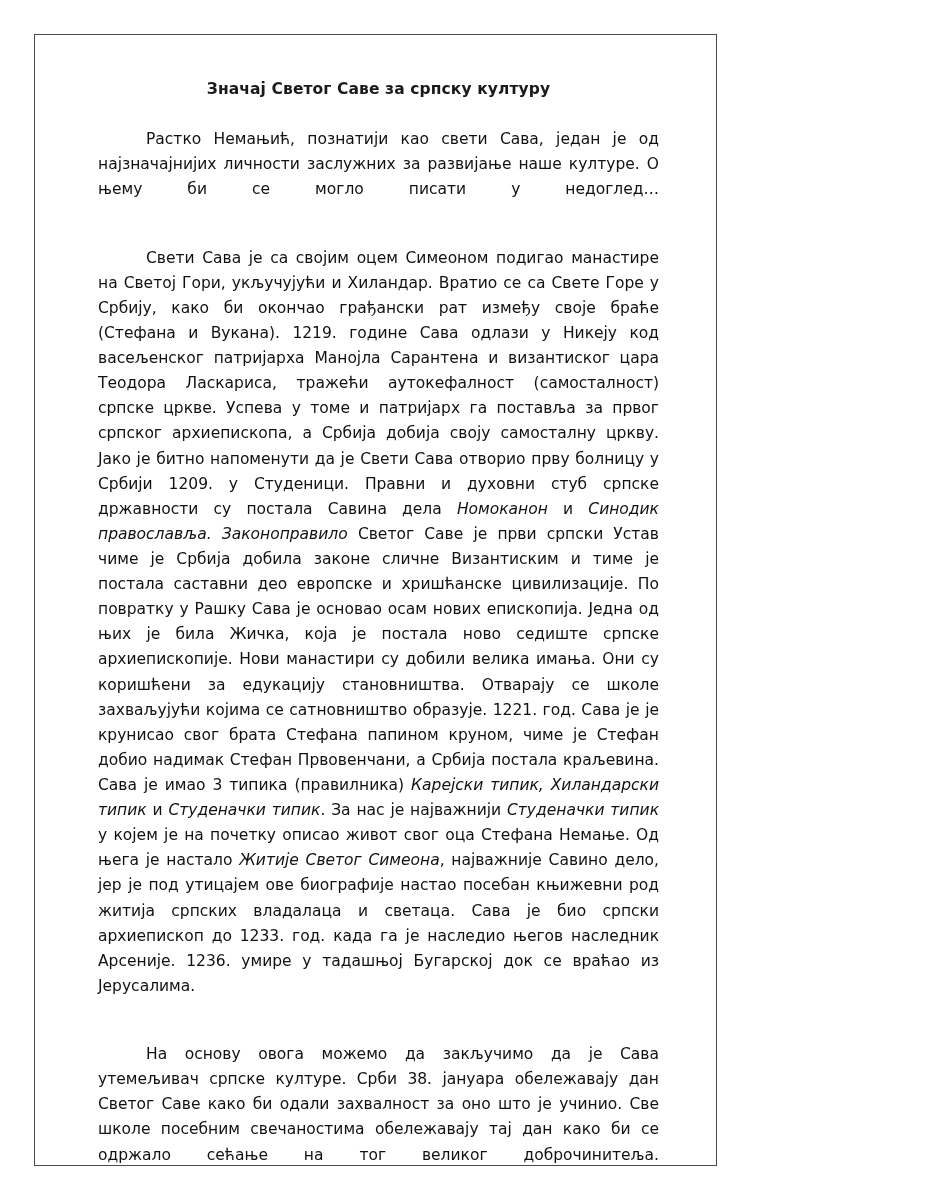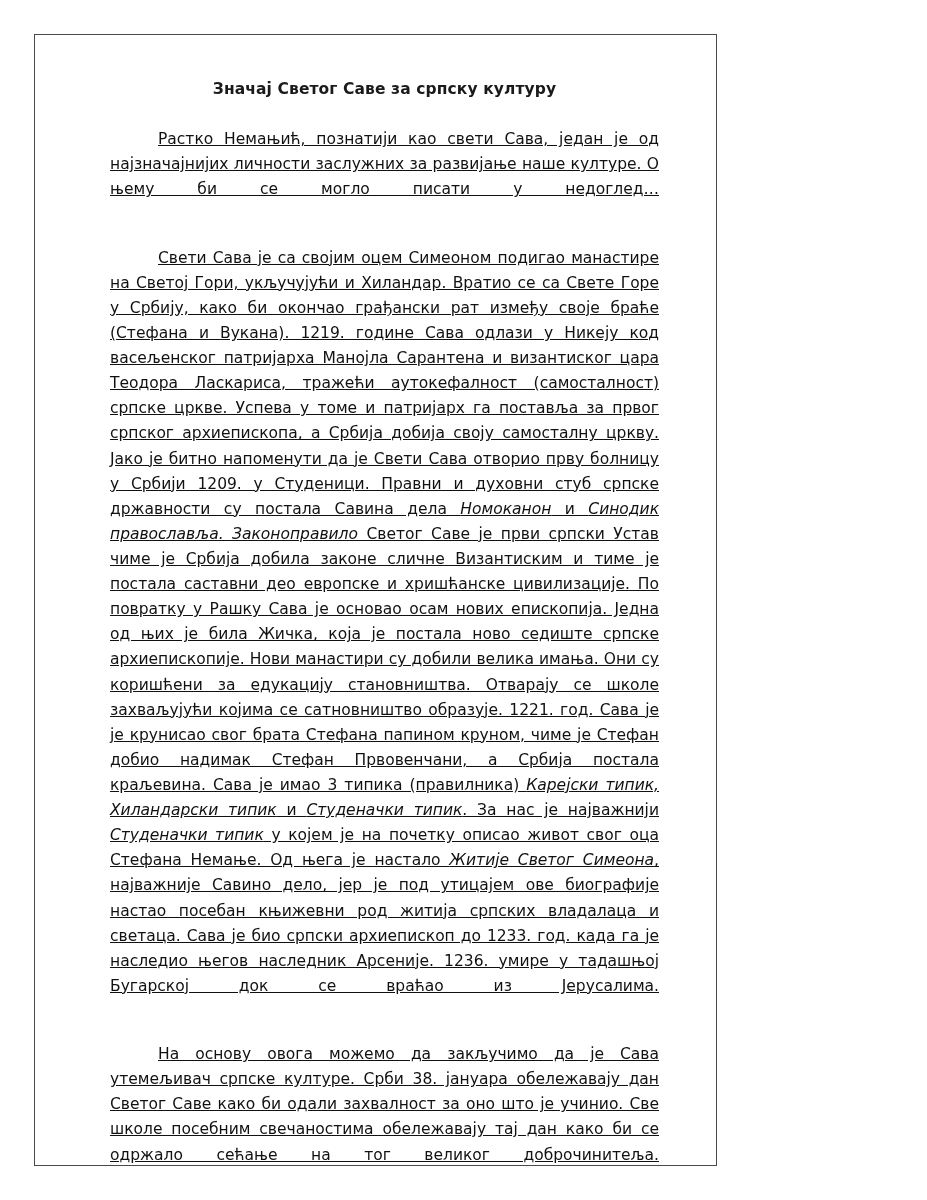--- a/index.html
+++ b/index.html
@@ -11,21 +11,21 @@
     height: 1200px;
     background: #ffffff;
     font-family: "DejaVu Sans", sans-serif;
   }
   .page {
     position: relative;
     width: 751px;
     height: 1200px;
     background: #ffffff;
     box-sizing: border-box;
-    padding: 34px 36px 34px 48px;
+    padding: 34px 36px 34px 36px;
   }
   .page-border {
     position: absolute;
     left: 34px;
     top: 34px;
     right: 34px;
     bottom: 34px;
     border: 1px solid #4a4a4a;
     box-sizing: border-box;
     pointer-events: none;
@@ -45,21 +45,20 @@
   }
   p.para {
     margin: 0 0 18px 0;
     font-size: 15.5px;
     line-height: 1.62;
     color: #111111;
     text-align: justify;
     text-indent: 48px;
     text-justify: inter-word;
     hyphens: none;
-    text-decoration: underline;
   }
   p.para:last-child {
     margin-bottom: 0;
   }
   .signature {
     margin: 22px 0 0 0;
     font-size: 15.5px;
     line-height: 1.6;
     color: #111111;
     text-indent: 48px;

